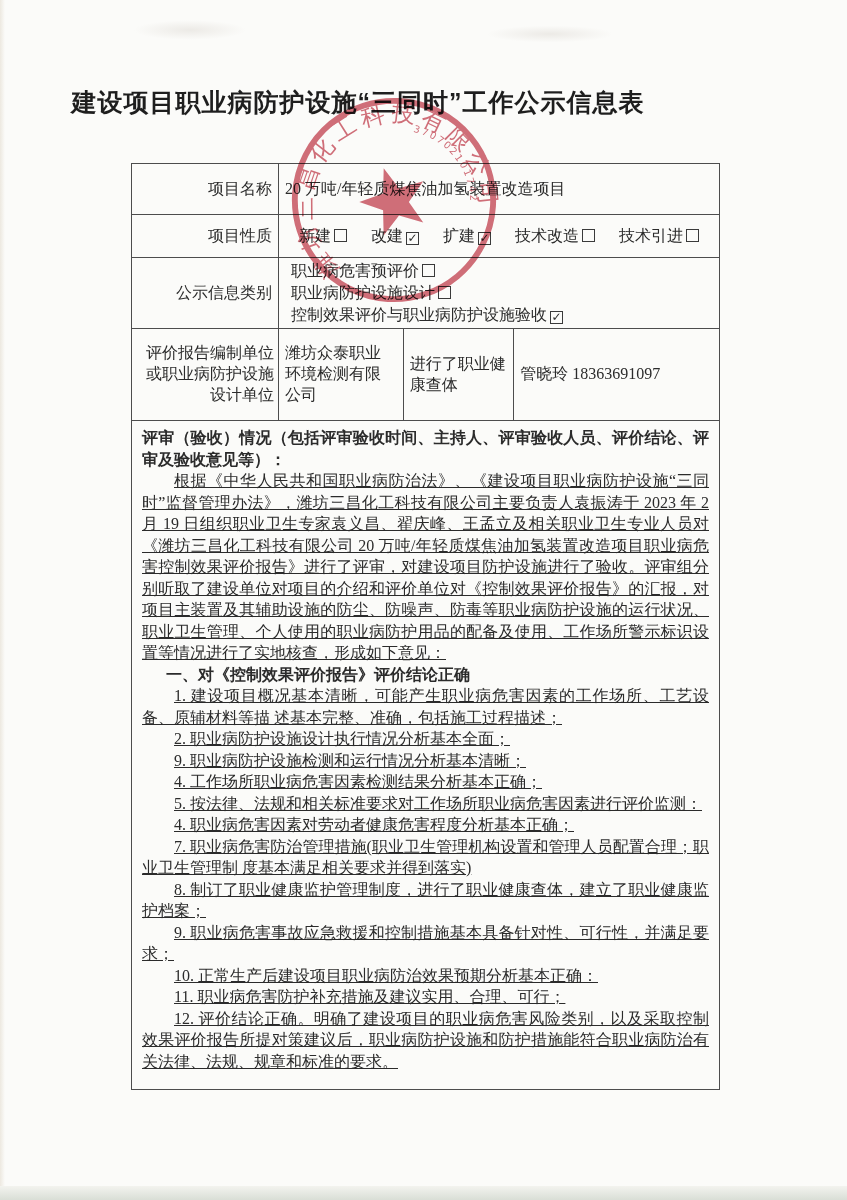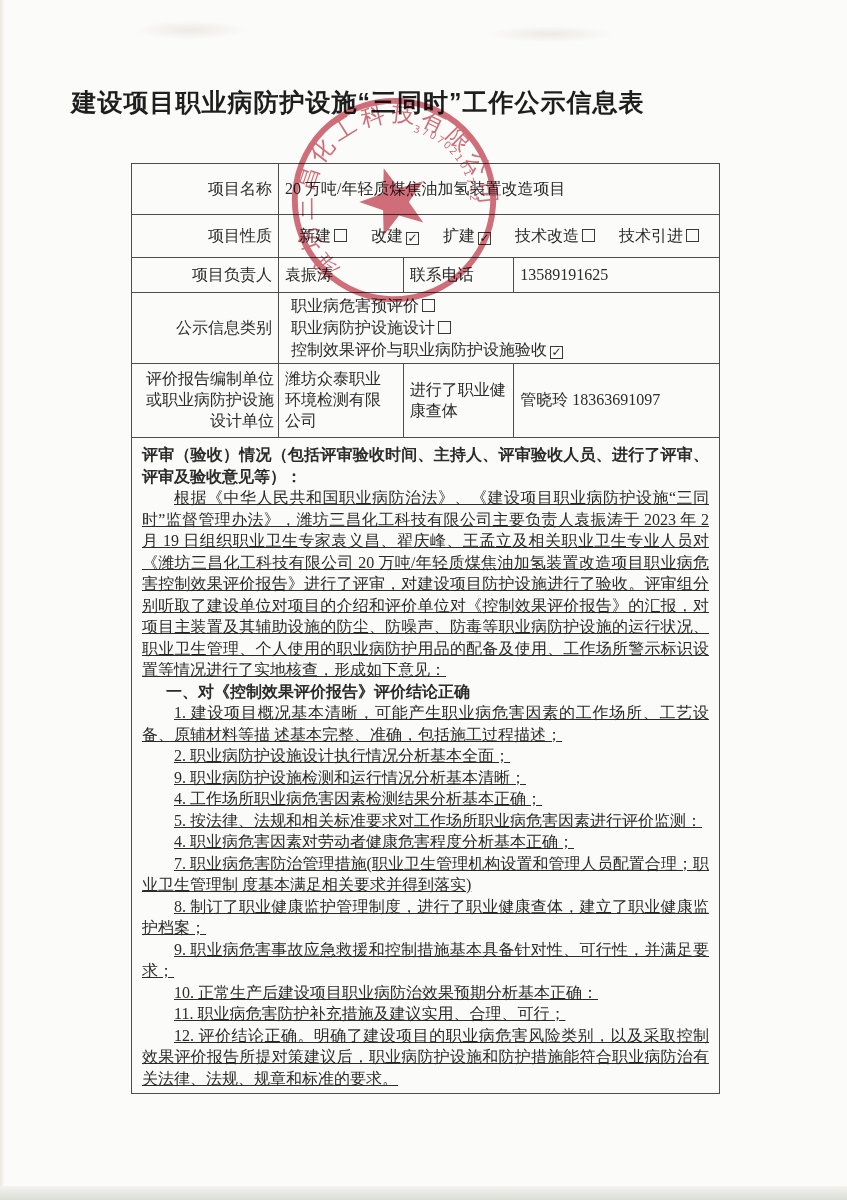--- a/index.html
+++ b/index.html
@@ -92,45 +92,39 @@
     <td colspan="3">
       <div class="nature-opts">
             <span class="opt"><span>新建</span><span class="cb"></span></span>
             <span class="opt"><span>改建</span><span class="cb">✓</span></span>
             <span class="opt"><span>扩建</span><span class="cb">✓</span></span>
             <span class="opt"><span>技术改造</span><span class="cb"></span></span>
             <span class="opt"><span>技术引进</span><span class="cb"></span></span>
           </div>
     </td>
   </tr>
-  <tr class="r4">
-    <td class="lbl">项目负责人</td>
-    <td class="ctr">袁振涛</td>
-    <td class="ctr">联系电话</td>
-    <td class="ctr">13589191625</td>
-  </tr>
   <tr class="r5">
     <td class="lbl">公示信息类别</td>
     <td colspan="3">
       <div class="cat-opts">
             <div class="opt"><span>职业病危害预评价</span><span class="cb"></span></div>
             <div class="opt"><span>职业病防护设施设计</span><span class="cb"></span></div>
             <div class="opt"><span>控制效果评价与职业病防护设施验收</span><span class="cb">✓</span></div>
           </div>
     </td>
   </tr>
   <tr class="r6">
-    <td class="lbl" style="padding:5px 4px;">评价报告编制单位或职业病防护设施设计单位</td>
+    <td class="lbl" style="padding:14px 4px;">评价报告编制单位或职业病防护设施设计单位</td>
     <td class="ctr">潍坊众泰职业环境检测有限公司</td>
     <td class="ctr">进行了职业健康查体</td>
     <td class="ctr">管晓玲 18363691097</td>
   </tr>
   <tr>
     <td class="review-cell" colspan="4">
-      <p class="review-head">评审（验收）情况（包括评审验收时间、主持人、评审验收人员、进行了评审、评审及验收意见等）：</p>
+      <p class="review-head">评审（验收）情况（包括评审验收时间、主持人、评审验收人员、评价结论、评审及验收意见等）：</p>
       <p class="review-indent">根据《中华人民共和国职业病防治法》、《建设项目职业病防护设施“三同时”监督管理办法》，潍坊三昌化工科技有限公司主要负责人袁振涛于 2023 年 2 月 19 日组织职业卫生专家袁义昌、翟庆峰、王孟立及相关职业卫生专业人员对《潍坊三昌化工科技有限公司 20 万吨/年轻质煤焦油加氢装置改造项目职业病危害控制效果评价报告》进行了评审，对建设项目防护设施进行了验收。评审组分别听取了建设单位对项目的介绍和评价单位对《控制效果评价报告》的汇报，对项目主装置及其辅助设施的防尘、防噪声、防毒等职业病防护设施的运行状况、职业卫生管理、个人使用的职业病防护用品的配备及使用、工作场所警示标识设置等情况进行了实地核查，形成如下意见：</p>
       <p class="review-title">一、对《控制效果评价报告》评价结论正确</p>
       <div>
             <p class="review-indent">1. 建设项目概况基本清晰，可能产生职业病危害因素的工作场所、工艺设备、原辅材料等描 述基本完整、准确，包括施工过程描述；</p>
             <p class="review-indent">2. 职业病防护设施设计执行情况分析基本全面；</p>
             <p class="review-indent">9. 职业病防护设施检测和运行情况分析基本清晰；</p>
             <p class="review-indent">4. 工作场所职业病危害因素检测结果分析基本正确；</p>
             <p class="review-indent">5. 按法律、法规和相关标准要求对工作场所职业病危害因素进行评价监测：</p>
             <p class="review-indent">4. 职业病危害因素对劳动者健康危害程度分析基本正确；</p>
             <p class="review-indent">7. 职业病危害防治管理措施(职业卫生管理机构设置和管理人员配置合理；职业卫生管理制 度基本满足相关要求并得到落实)</p>

